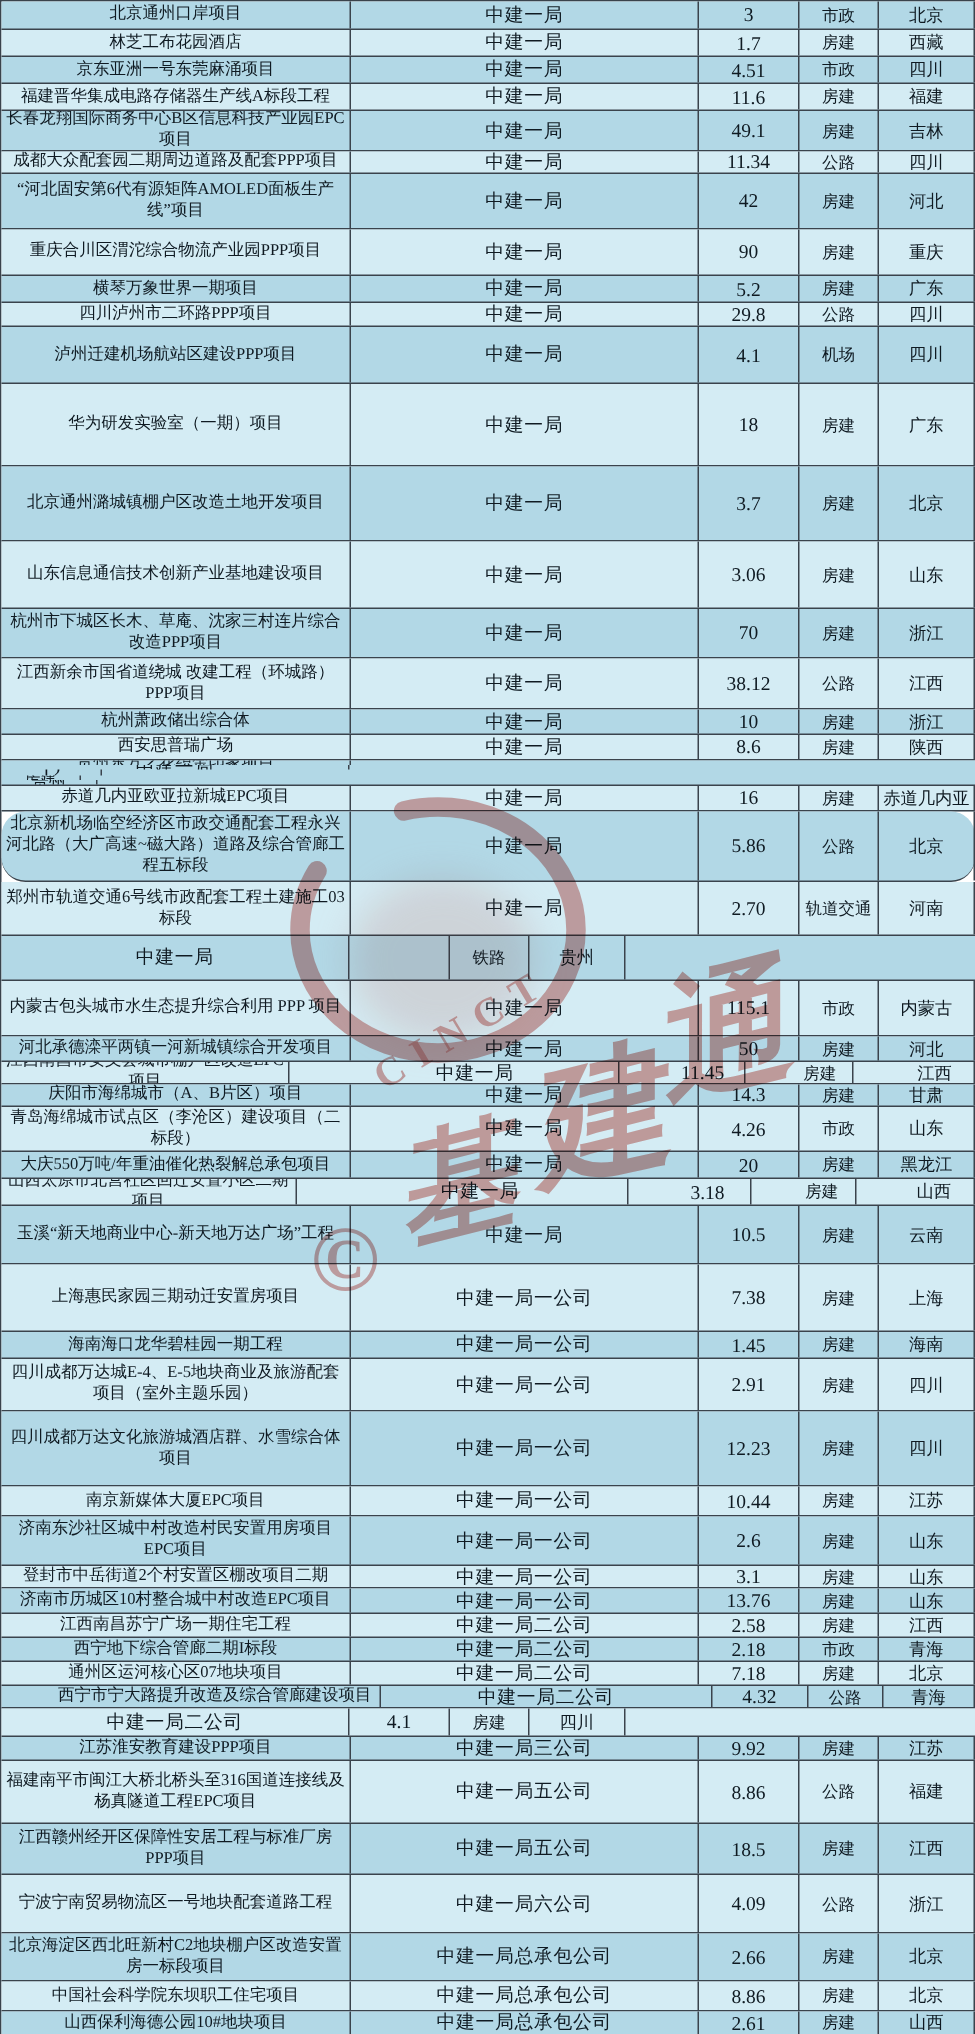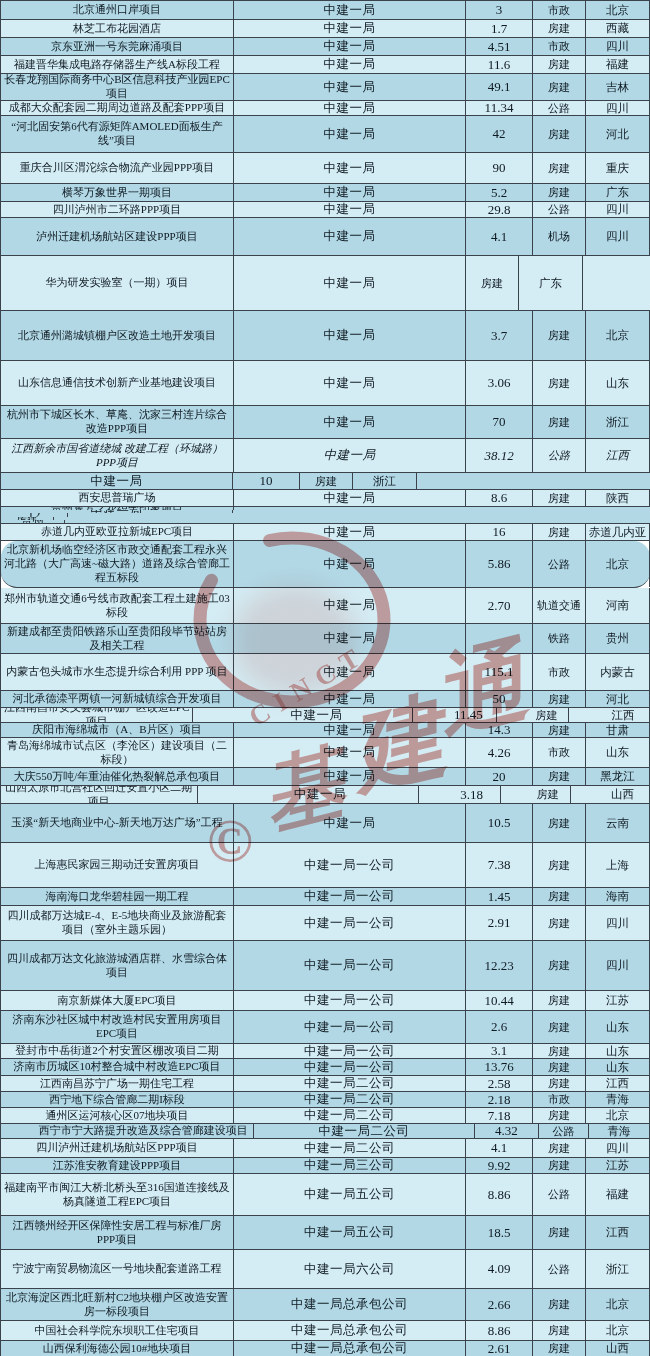--- a/index.html
+++ b/index.html
@@ -124,20 +124,21 @@
       <div class="row" style="height: 38px;">
         <div class="cell col-project">泸州迁建机场航站区建设PPP项目</div>
         <div class="cell col-company">中建一局</div>
         <div class="cell col-value">4.1</div>
         <div class="cell col-type">机场</div>
         <div class="cell col-province">四川</div>
       </div>
       <div class="row" style="height: 55px;">
         <div class="cell col-project">华为研发实验室（一期）项目</div>
         <div class="cell col-company">中建一局</div>
+        <div class="cell col-value">18</div>
         <div class="cell col-type">房建</div>
         <div class="cell col-province">广东</div>
       </div>
       <div class="row" style="height: 50px;">
         <div class="cell col-project">北京通州潞城镇棚户区改造土地开发项目</div>
         <div class="cell col-company">中建一局</div>
         <div class="cell col-value">3.7</div>
         <div class="cell col-type">房建</div>
         <div class="cell col-province">北京</div>
       </div>
@@ -148,28 +149,29 @@
         <div class="cell col-type">房建</div>
         <div class="cell col-province">山东</div>
       </div>
       <div class="row" style="height: 33px;">
         <div class="cell col-project">杭州市下城区长木、草庵、沈家三村连片综合改造PPP项目</div>
         <div class="cell col-company">中建一局</div>
         <div class="cell col-value">70</div>
         <div class="cell col-type">房建</div>
         <div class="cell col-province">浙江</div>
       </div>
-      <div class="row" style="height: 34px; font-style: italic;">
+      <div class="row" style="height: 34px;">
         <div class="cell col-project">江西新余市国省道绕城 改建工程（环城路）PPP项目</div>
         <div class="cell col-company">中建一局</div>
         <div class="cell col-value">38.12</div>
         <div class="cell col-type">公路</div>
         <div class="cell col-province">江西</div>
       </div>
       <div class="row" style="height: 17px;">
+        <div class="cell col-project">杭州萧政储出综合体</div>
         <div class="cell col-company">中建一局</div>
         <div class="cell col-value">10</div>
         <div class="cell col-type">房建</div>
         <div class="cell col-province">浙江</div>
       </div>
       <div class="row" style="height: 17px;">
         <div class="cell col-project">西安思普瑞广场</div>
         <div class="cell col-company">中建一局</div>
         <div class="cell col-value">8.6</div>
         <div class="cell col-type">房建</div>
@@ -197,21 +199,20 @@
         <div class="cell col-province">北京</div>
       </div>
       <div class="row" style="height: 36px;">
         <div class="cell col-project">郑州市轨道交通6号线市政配套工程土建施工03标段</div>
         <div class="cell col-company">中建一局</div>
         <div class="cell col-value">2.70</div>
         <div class="cell col-type">轨道交通</div>
         <div class="cell col-province">河南</div>
       </div>
       <div class="row" style="height: 30px;">
-        <div class="cell col-project">新建成都至贵阳铁路乐山至贵阳段毕节站站房及相关工程</div>
         <div class="cell col-company">中建一局</div>
         <div class="cell col-value"></div>
         <div class="cell col-type">铁路</div>
         <div class="cell col-province">贵州</div>
       </div>
       <div class="row" style="height: 37px;">
         <div class="cell col-project">内蒙古包头城市水生态提升综合利用 PPP 项目</div>
         <div class="cell col-company">中建一局</div>
         <div class="cell col-value">115.1</div>
         <div class="cell col-type">市政</div>
@@ -344,21 +345,20 @@
         <div class="cell col-province">北京</div>
       </div>
       <div class="row" style="height: 15px; padding-left: 32px;">
         <div class="cell col-project">西宁市宁大路提升改造及综合管廊建设项目</div>
         <div class="cell col-company">中建一局二公司</div>
         <div class="cell col-value">4.32</div>
         <div class="cell col-type">公路</div>
         <div class="cell col-province">青海</div>
       </div>
       <div class="row" style="height: 19px;">
-        <div class="cell col-project">四川泸州迁建机场航站区PPP项目</div>
         <div class="cell col-company">中建一局二公司</div>
         <div class="cell col-value">4.1</div>
         <div class="cell col-type">房建</div>
         <div class="cell col-province">四川</div>
       </div>
       <div class="row" style="height: 16px;">
         <div class="cell col-project">江苏淮安教育建设PPP项目</div>
         <div class="cell col-company">中建一局三公司</div>
         <div class="cell col-value">9.92</div>
         <div class="cell col-type">房建</div>

